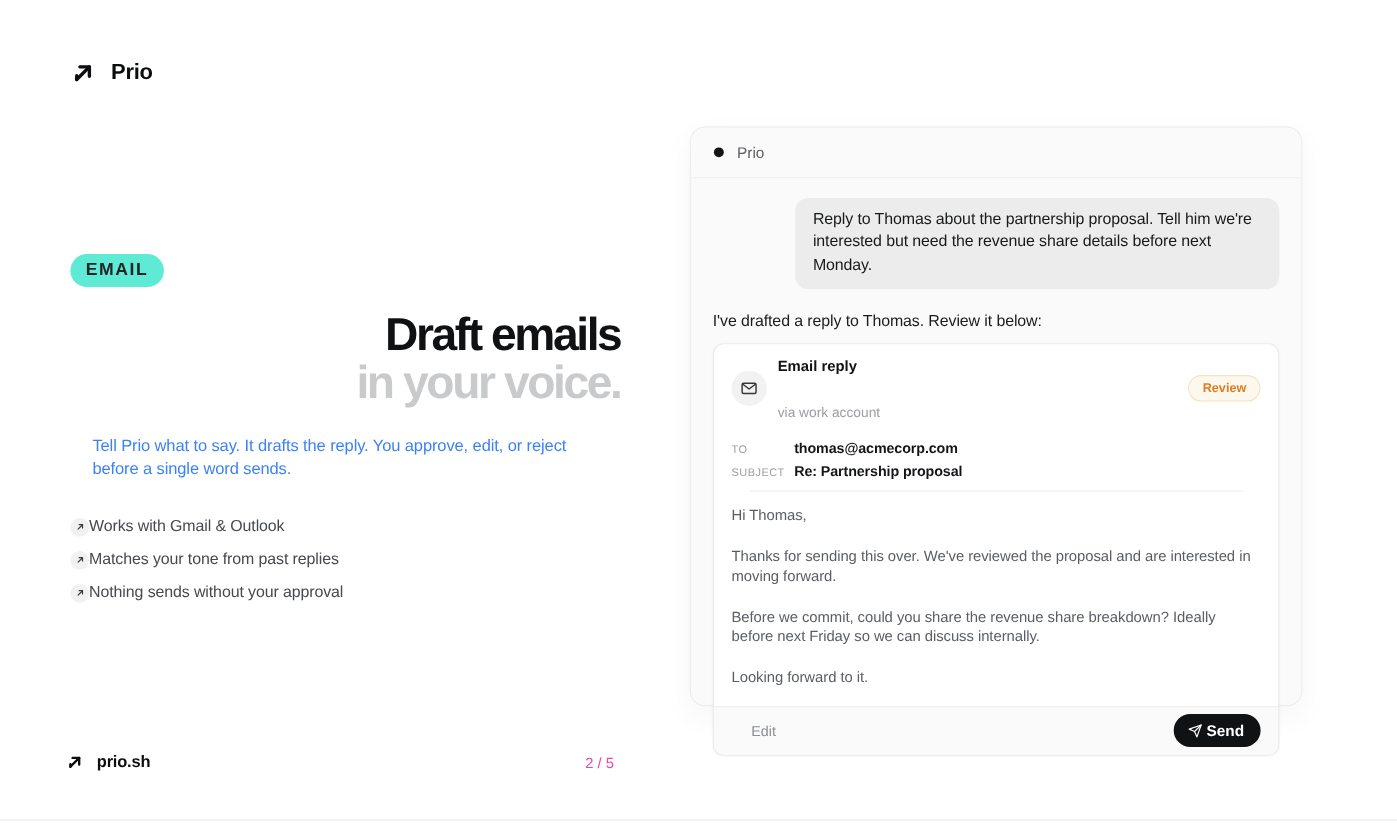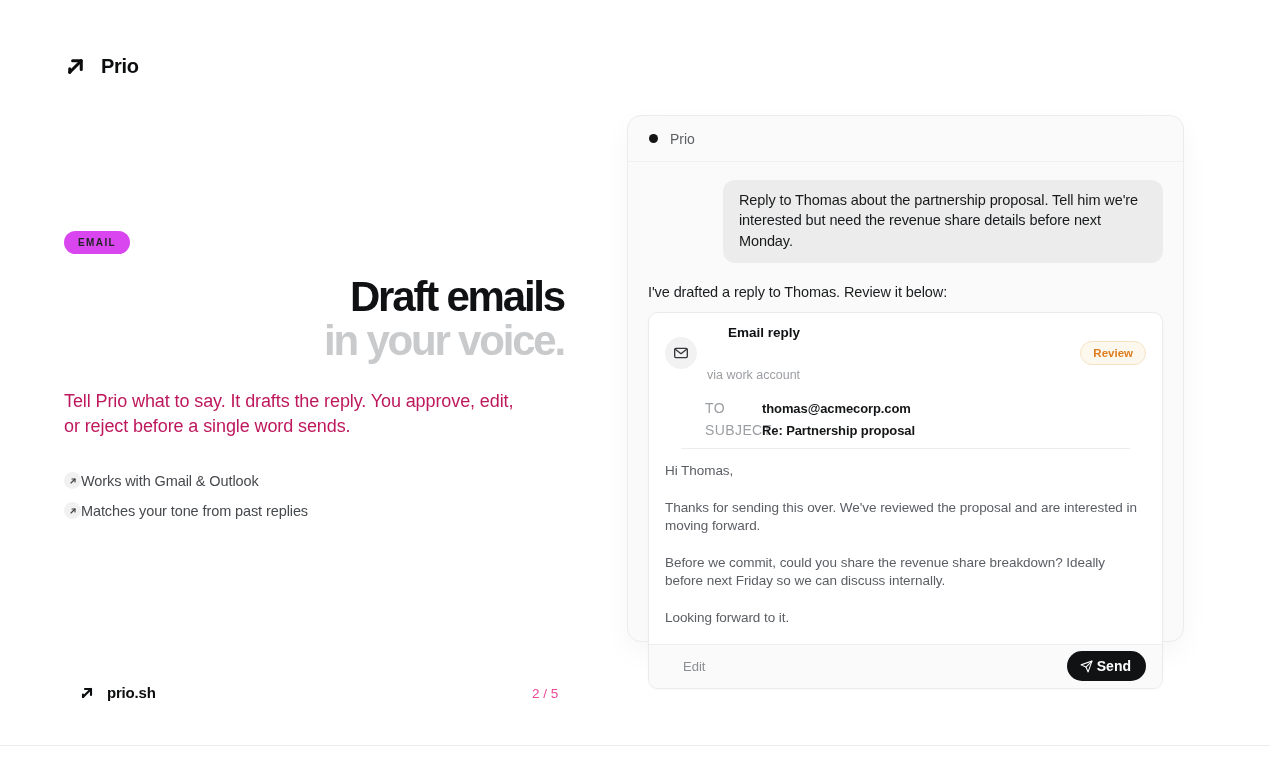--- a/index.html
+++ b/index.html
@@ -8,25 +8,25 @@
   .page { position: relative; width: 1270px; height: 760px; background: #fff; }
   .page::after { content: ""; position: absolute; left: 0; right: 0; top: 745px; height: 1px; background: #ececee; }
 
   
   .brand { position: absolute; left: 63px; top: 54px; display: flex; align-items: center; gap: 13px; }
   .brand .logo-icon { width: 25px; height: 25px; display: flex; align-items: center; justify-content: center; }
   .brand .name { font-size: 20px; font-weight: 700; color: #0c0d0e; letter-spacing: -0.3px; }
 
   
   .hero { position: absolute; left: 64px; top: 231px; width: 500px; }
-  .hero-badge { display: inline-block; background: #d946ef; color: #222426; border-radius: 999px;
-    padding: 6px 14px; font-size: 10px; font-weight: 700; letter-spacing: 1.4px; }
+  .hero-badge { display: inline-block; background: #5eead4; color: #222426; border-radius: 999px;
+    padding: 6px 14px; font-size: 16px; font-weight: 700; letter-spacing: 1.4px; }
   .hero-title { margin-top: 21px; font-size: 42px; line-height: 1.05; font-weight: 700; letter-spacing: -2.2px; color: #101113; text-align: right; }
   .hero-title .muted { color: #c9cacc; }
-  .hero-desc { margin-top: 26px; width: 468px; font-size: 18px; line-height: 1.36; color: #be185d; letter-spacing: -0.1px; }
+  .hero-desc { margin-top: 26px; width: 468px; font-size: 15px; line-height: 1.36; color: #3b82f6; letter-spacing: -0.1px; margin-left: 20px; }
   .features { margin-top: 34px; display: flex; flex-direction: column; gap: 13px; }
   .feature { display: flex; align-items: center; }
   .feature .dot { width: 17px; height: 17px; border-radius: 50%; background: #f1f1f2; flex: 0 0 auto;
     display: flex; align-items: center; justify-content: center; }
   .feature .label { font-size: 14.5px; color: #46494d; letter-spacing: -0.1px; }
 
   
   .chat-card { position: absolute; left: 627px; top: 115px; width: 557px; height: 527px;
     background: #fafafa; border: 1px solid #ececee; border-radius: 14px;
     box-shadow: 0 10px 28px rgba(0,0,0,0.04); }
@@ -46,36 +46,36 @@
   .email-head { display: flex; align-items: center; padding: 12px 16px 8px 16px; }
   .email-avatar { width: 32px; height: 32px; border-radius: 50%; background: #f2f2f3;
     display: flex; align-items: center; justify-content: center; flex: 0 0 auto; }
   .email-head-text { margin-left: 10px; }
   .email-title { font-size: 13.5px; font-weight: 700; color: #101214; }
   .email-sub { font-size: 12.5px; color: #9b9ea2; margin-top: 2px; }
   .review-badge { margin-left: auto; font-size: 11.5px; font-weight: 700; color: #dd7d1e;
     background: #fdf8ed; border: 1px solid #f5e4c4; border-radius: 999px; padding: 5px 12px; }
   .email-fields { padding: 4px 16px 0 16px; }
   .field-row { display: flex; align-items: baseline; margin-top: 6px; }
-  .field-label { width: 57px; flex: 0 0 auto; font-size: 14px; letter-spacing: 0.4px; color: #9b9ea2; margin-left: 40px; }
+  .field-label { width: 57px; flex: 0 0 auto; font-size: 10px; letter-spacing: 0.4px; color: #9b9ea2; }
   .field-value { font-size: 13px; font-weight: 700; color: #131517; letter-spacing: -0.1px; }
   .field-value.addr { font-weight: 600; }
   .email-divider { height: 1px; background: #ededee; margin: 10px 16px 0 16px; }
   .email-body { padding: 13px 16px 16px 16px; }
   .email-body p { font-size: 13.5px; line-height: 1.38; color: #5a5e63; letter-spacing: -0.05px; }
   .email-body p + p { margin-top: 18px; }
   .email-footer { display: flex; align-items: center; justify-content: space-between;
     border-top: 1px solid #eeeeef; background: #fafafa; height: 44px; padding: 0 16px 0 34px; }
   .edit-btn { background: none; border: none; font-family: inherit; font-size: 13px; color: #8b8e92; cursor: pointer; text-align: center; }
   .send-btn { display: flex; align-items: center; gap: 4px; background: #111214; color: #ffffff;
     border: none; border-radius: 999px; padding: 7px 15px 7px 13px; font-family: inherit;
     font-size: 14px; font-weight: 600; cursor: pointer; }
 
   
-  .site-footer { position: absolute; left: 79px; top: 684px; display: flex; align-items: center; gap: 12px; }
+  .site-footer { position: absolute; left: 60px; top: 684px; display: flex; align-items: center; gap: 12px; }
   .site-footer .site { font-size: 15px; font-weight: 700; color: #0c0d0e; letter-spacing: -0.2px; }
   .page-indicator { position: absolute; left: 532px; top: 686px; font-size: 13.5px; color: #ec4899; }
 
   svg { display: block; }
 </style>
 </head>
 <body>
 
 <div class="page">
 
@@ -110,20 +110,29 @@
       </div>
       <div class="feature">
         <span class="dot">
           <svg width="8" height="8" viewBox="0 0 24 24" fill="none" stroke="#3a3c3f" stroke-width="3.4" stroke-linecap="round" stroke-linejoin="round">
             <line x1="6" y1="18" x2="18" y2="6"></line>
               <polyline points="9 6 18 6 18 15"></polyline>
           </svg>
         </span>
         <span class="label">Matches your tone from past replies</span>
       </div>
+      <div class="feature">
+        <span class="dot">
+          <svg width="8" height="8" viewBox="0 0 24 24" fill="none" stroke="#3a3c3f" stroke-width="3.4" stroke-linecap="round" stroke-linejoin="round">
+            <line x1="6" y1="18" x2="18" y2="6"></line>
+              <polyline points="9 6 18 6 18 15"></polyline>
+          </svg>
+        </span>
+        <span class="label">Nothing sends without your approval</span>
+      </div>
     </div>
   </div>
 
   <div class="chat-card">
     <div class="chat-header">
       <span class="dot"></span>
       <span class="title">Prio</span>
     </div>
 
     <div class="chat-body">
@@ -132,21 +141,21 @@
 
       <div class="email-card">
         <div class="email-head">
           <span class="email-avatar">
             <svg width="16" height="16" viewBox="0 0 24 24" fill="none" stroke="#35373a" stroke-width="2" stroke-linecap="round" stroke-linejoin="round">
               <rect x="2.5" y="5" width="19" height="14" rx="2"></rect>
               <polyline points="3.5 6.5 12 13 20.5 6.5"></polyline>
             </svg>
           </span>
           <span class="email-head-text">
-            <span class="email-title" style="display:block;text-align:right;">Email reply</span>
+            <span class="email-title" style="display:block;">Email reply</span>
             <span class="email-sub" style="display:block;margin-top:28px;">via work account</span>
           </span>
           <span class="review-badge">Review</span>
         </div>
 
         <div class="email-fields">
           <div class="field-row">
             <span class="field-label">TO</span>
             <span class="field-value addr">thomas@acmecorp.com</span>
           </div>

